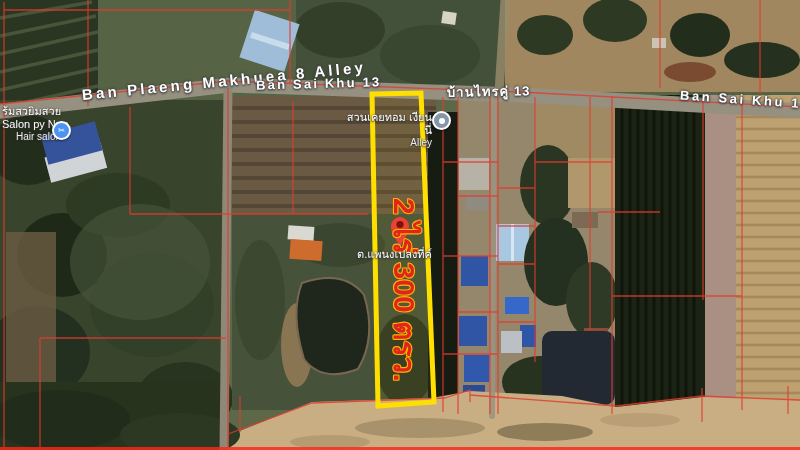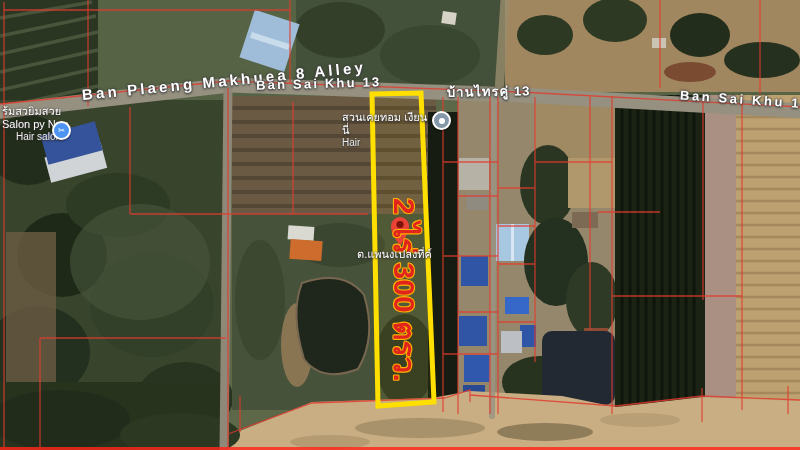--- a/index.html
+++ b/index.html
@@ -14,21 +14,21 @@
   .poi{position:absolute;border-radius:50%;border:2px solid #fff;
     box-shadow:0 1px 2px rgba(0,0,0,.45);display:flex;align-items:center;justify-content:center;}
   .poi-salon{width:15px;height:15px;background:#4d94f2;color:#fff;font-size:8px;}
   .poi-generic{width:15px;height:15px;background:#8498aa;}
   .poi-generic .dot{width:6px;height:6px;border-radius:50%;background:#fff;}
   .lbl-alley{left:82px;top:86px;font-size:15px;letter-spacing:3.2px;transform:rotate(-5.6deg);transform-origin:left center;}
   .lbl-sai-w{left:256px;top:76px;font-size:13px;letter-spacing:2.2px;transform:rotate(-1.5deg);}
   .lbl-sai-thai{left:447px;top:81px;font-size:13px;letter-spacing:1px;transform:rotate(-1deg);}
   .lbl-sai-e{left:680px;top:92px;font-size:13px;letter-spacing:2.6px;transform:rotate(4deg);}
   .lbl-salon{left:2px;top:105px;}
-  .lbl-farm{left:342px;top:111px;width:90px;text-align:left;white-space:normal;}
+  .lbl-farm{left:342px;top:111px;width:90px;text-align:right;white-space:normal;}
   .lbl-pin{left:357px;top:248px;font-size:11px;}
   .icon-salon{left:52px;top:121px;}
   .icon-farm{left:432px;top:111px;}
 </style>
 </head>
 <body>
 
 <div class="stage">
 
   <svg width="800" height="450" viewBox="0 0 800 450">
@@ -200,20 +200,20 @@
 
   <div class="place-label lbl-salon">
     <span style="display:block">ร้มสวยิมสวย</span>
     <span style="display:block">Salon py Nuu</span>
     <span class="sub" style="padding-left:14px">Hair salon</span>
   </div>
   <div class="poi poi-salon icon-salon">✂</div>
 
   <div class="place-label lbl-farm">
     <span style="display:block">สวนเคยทอม เงียนนี่</span>
-    <span class="sub">Hair</span>
+    <span class="sub">Alley</span>
   </div>
   <div class="poi poi-generic icon-farm">
       <span class="dot"></span>
     </div>
 
   <div class="place-label lbl-pin">ต.แพนงเปลงที่ค์</div>
 </div>
 
 </body></html>

